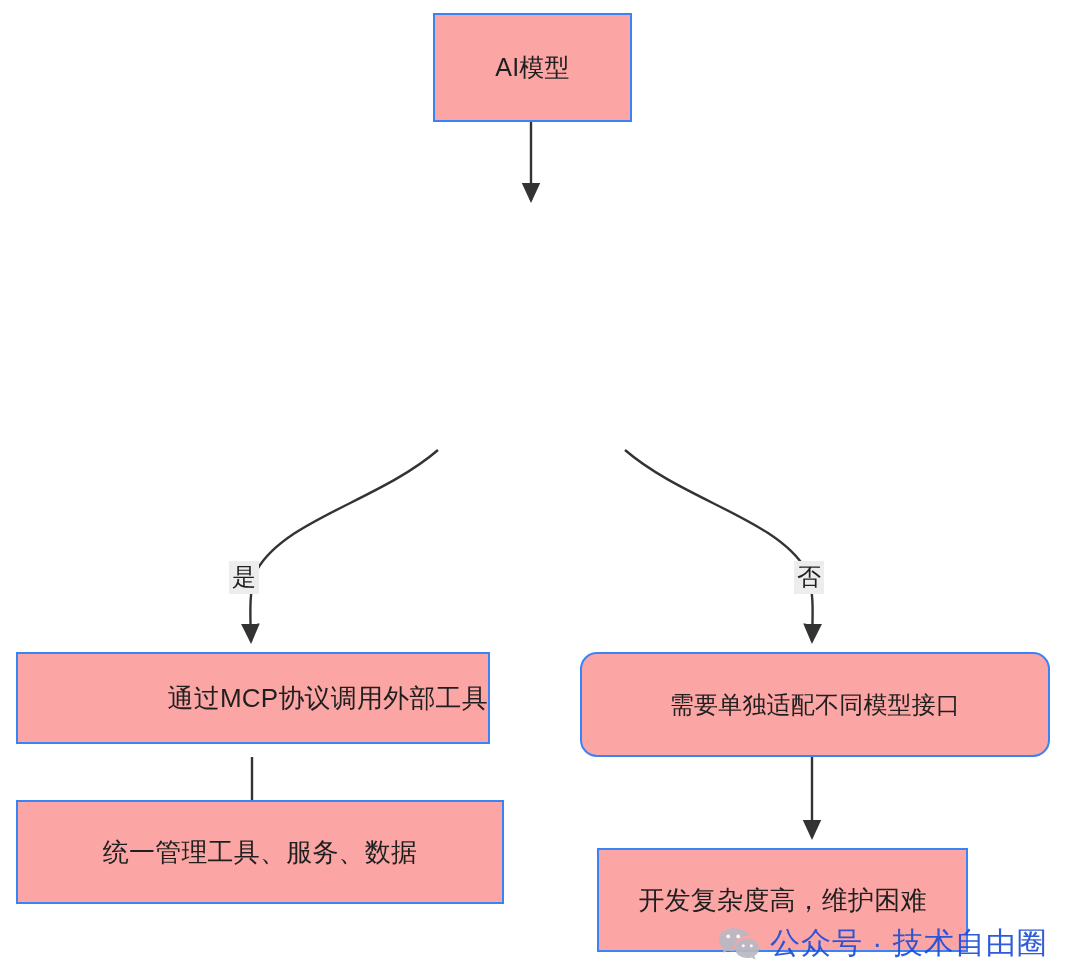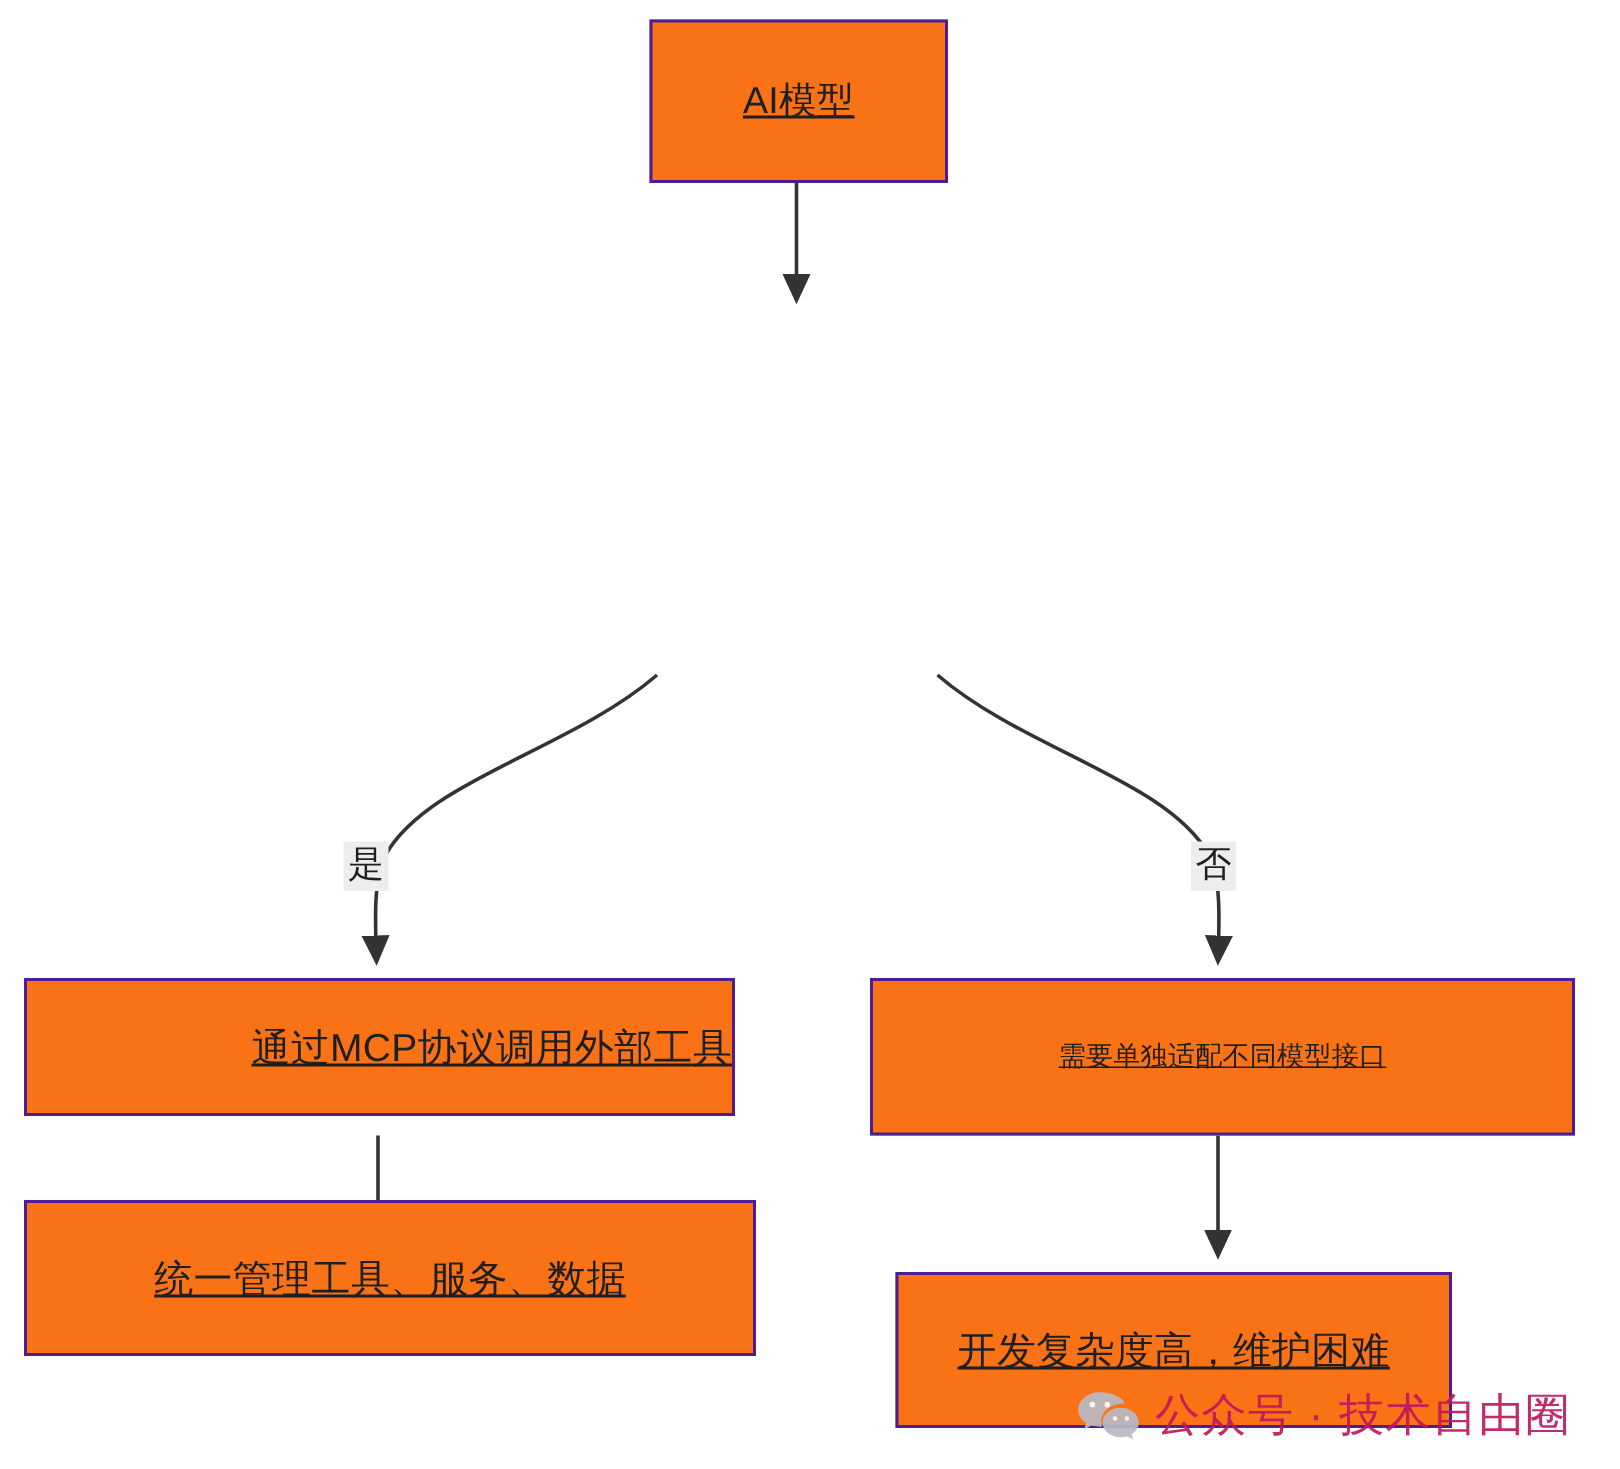--- a/index.html
+++ b/index.html
@@ -31,23 +31,22 @@
     position: absolute;
     box-sizing: border-box;
     display: flex;
     align-items: center;
     justify-content: center;
     text-align: center;
     color: #1f1f1f;
     letter-spacing: 0.2px;
   }
   .node-process {
-    background: #f97316;
-    border: 2px solid #4c1d95;
-    text-decoration: underline;
+    background: #fca5a5;
+    border: 2px solid #3b82f6;
   }
   .node-label {
     display: block;
     line-height: 1.25;
     white-space: nowrap;
   }
 
   
   #node-start {
     left: 433px;
@@ -82,21 +81,22 @@
     width: 474px;
     height: 92px;
     font-size: 26px;
     justify-content: flex-end;
   }
   #node-no-1 {
     left: 580px;
     top: 652px;
     width: 470px;
     height: 105px;
-    font-size: 18px;
+    font-size: 24px;
+    border-radius: 17px;
   }
   #node-yes-2 {
     left: 16px;
     top: 800px;
     width: 488px;
     height: 104px;
     font-size: 26px;
   }
   #node-no-2 {
     left: 597px;
@@ -126,21 +126,21 @@
   }
 
   
   #watermark {
     position: absolute;
     left: 718px;
     top: 923px;
     display: flex;
     align-items: center;
     gap: 10px;
-    color: #be185d;
+    color: #1d4ed8;
     font-size: 30px;
     letter-spacing: 1px;
     opacity: 0.92;
     pointer-events: none;
   }
   #watermark .wm-text {
     white-space: nowrap;
   }
   .wechat-glyph {
     display: block;

